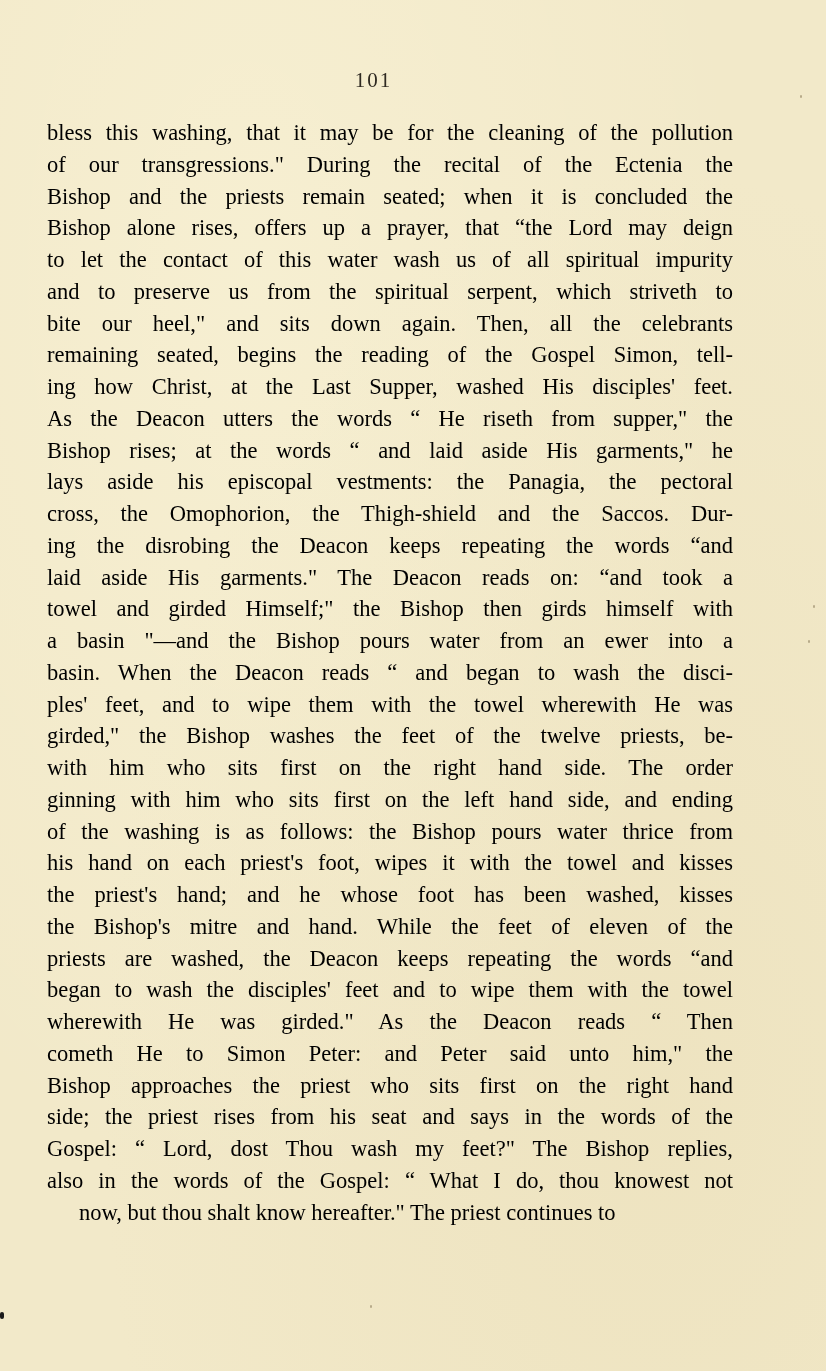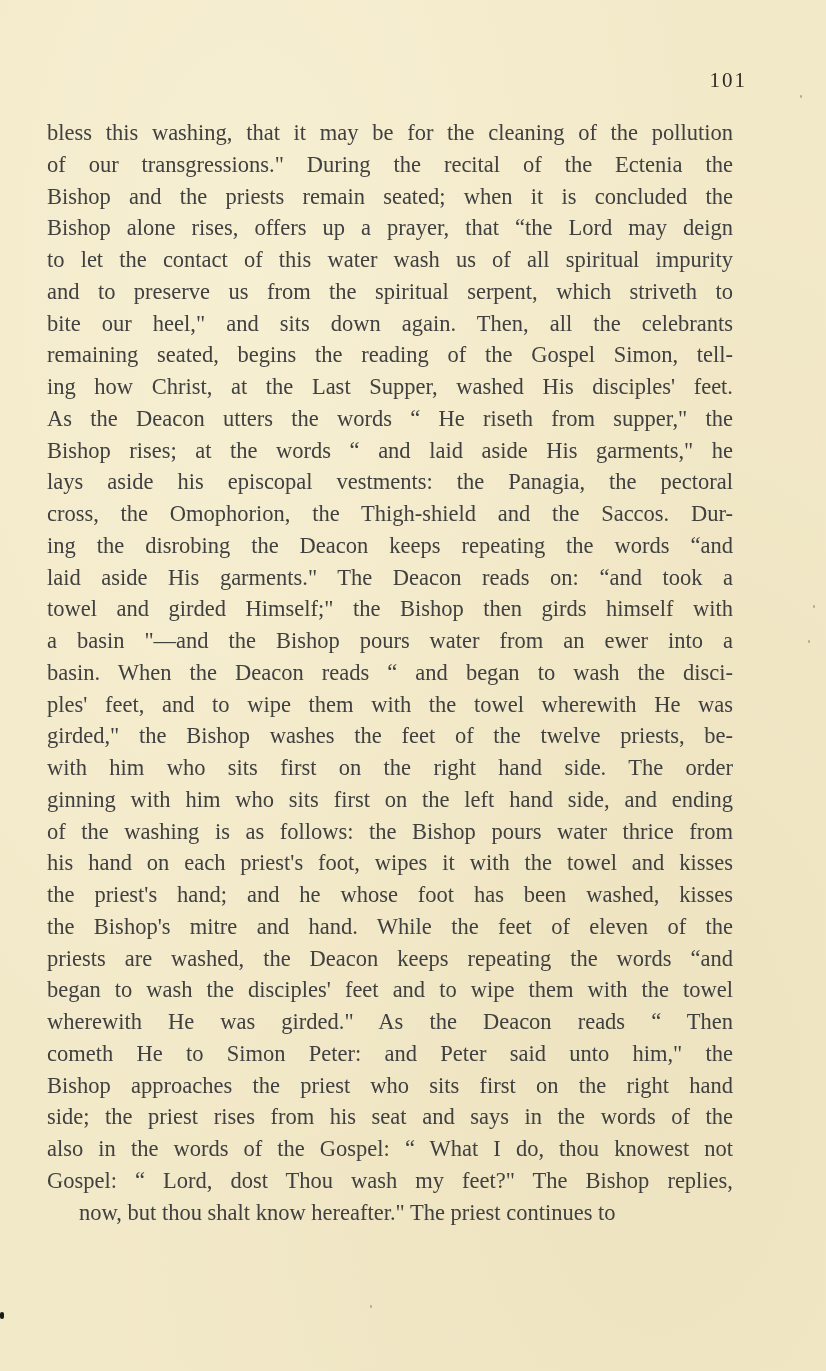--- a/index.html
+++ b/index.html
@@ -23,40 +23,40 @@
       left: 0;
       top: 0;
       width: 826px;
       height: 1371px;
     }
     .page-number {
       position: absolute;
       top: 68px;
       left: 0;
       width: 747px;
-      text-align: right;
+      text-align: center;
       font-size: 21px;
       letter-spacing: 2px;
       color: #2f2a22;
     }
     .body-text {
       position: absolute;
       top: 117px;
       left: 47px;
       width: 686px;
     }
     .line {
       display: block;
       height: 31.75px;
       line-height: 31.75px;
       font-size: 22.5px;
       white-space: nowrap;
       text-align: justify;
       text-align-last: justify;
-      color: #404040;
+      color: #000000;
       font-family: Liberation Serif, serif;
     }
     .line.last {
       text-align-last: left;
       margin-left: 32px;
     }
     .mark {
       position: absolute;
       left: 0;
       top: 1312px;
@@ -105,22 +105,22 @@
     <span class="line">of the washing is as follows:  the Bishop pours water thrice from</span>
     <span class="line">his hand on each priest's foot, wipes it with the towel and kisses</span>
     <span class="line">the priest's hand; and he whose foot has been washed, kisses</span>
     <span class="line">the Bishop's mitre and hand.  While the feet of eleven of the</span>
     <span class="line">priests are washed, the Deacon keeps repeating the words “and</span>
     <span class="line">began to wash the disciples' feet and to wipe them with the towel</span>
     <span class="line">wherewith He was girded."  As the Deacon reads “ Then</span>
     <span class="line">cometh He to Simon Peter: and Peter said unto him," the</span>
     <span class="line">Bishop approaches the priest who sits first on the right hand</span>
     <span class="line">side; the priest rises from his seat and says in the words of the</span>
+    <span class="line">Gospel:  “ Lord, dost Thou wash my feet?"  The Bishop replies,</span>
     <span class="line">also in the words of the Gospel: “ What I do, thou knowest not</span>
-    <span class="line">Gospel:  “ Lord, dost Thou wash my feet?"  The Bishop replies,</span>
     <span class="line last">now, but thou shalt know hereafter."  The priest continues to</span>
   </div>
 
   <div class="mark"></div>
   <div class="speck" style="left:800px;top:95px;"></div>
   <div class="speck" style="left:808px;top:640px;"></div>
   <div class="speck" style="left:813px;top:605px;"></div>
   <div class="speck" style="left:370px;top:1305px;"></div>
 </div>
 

